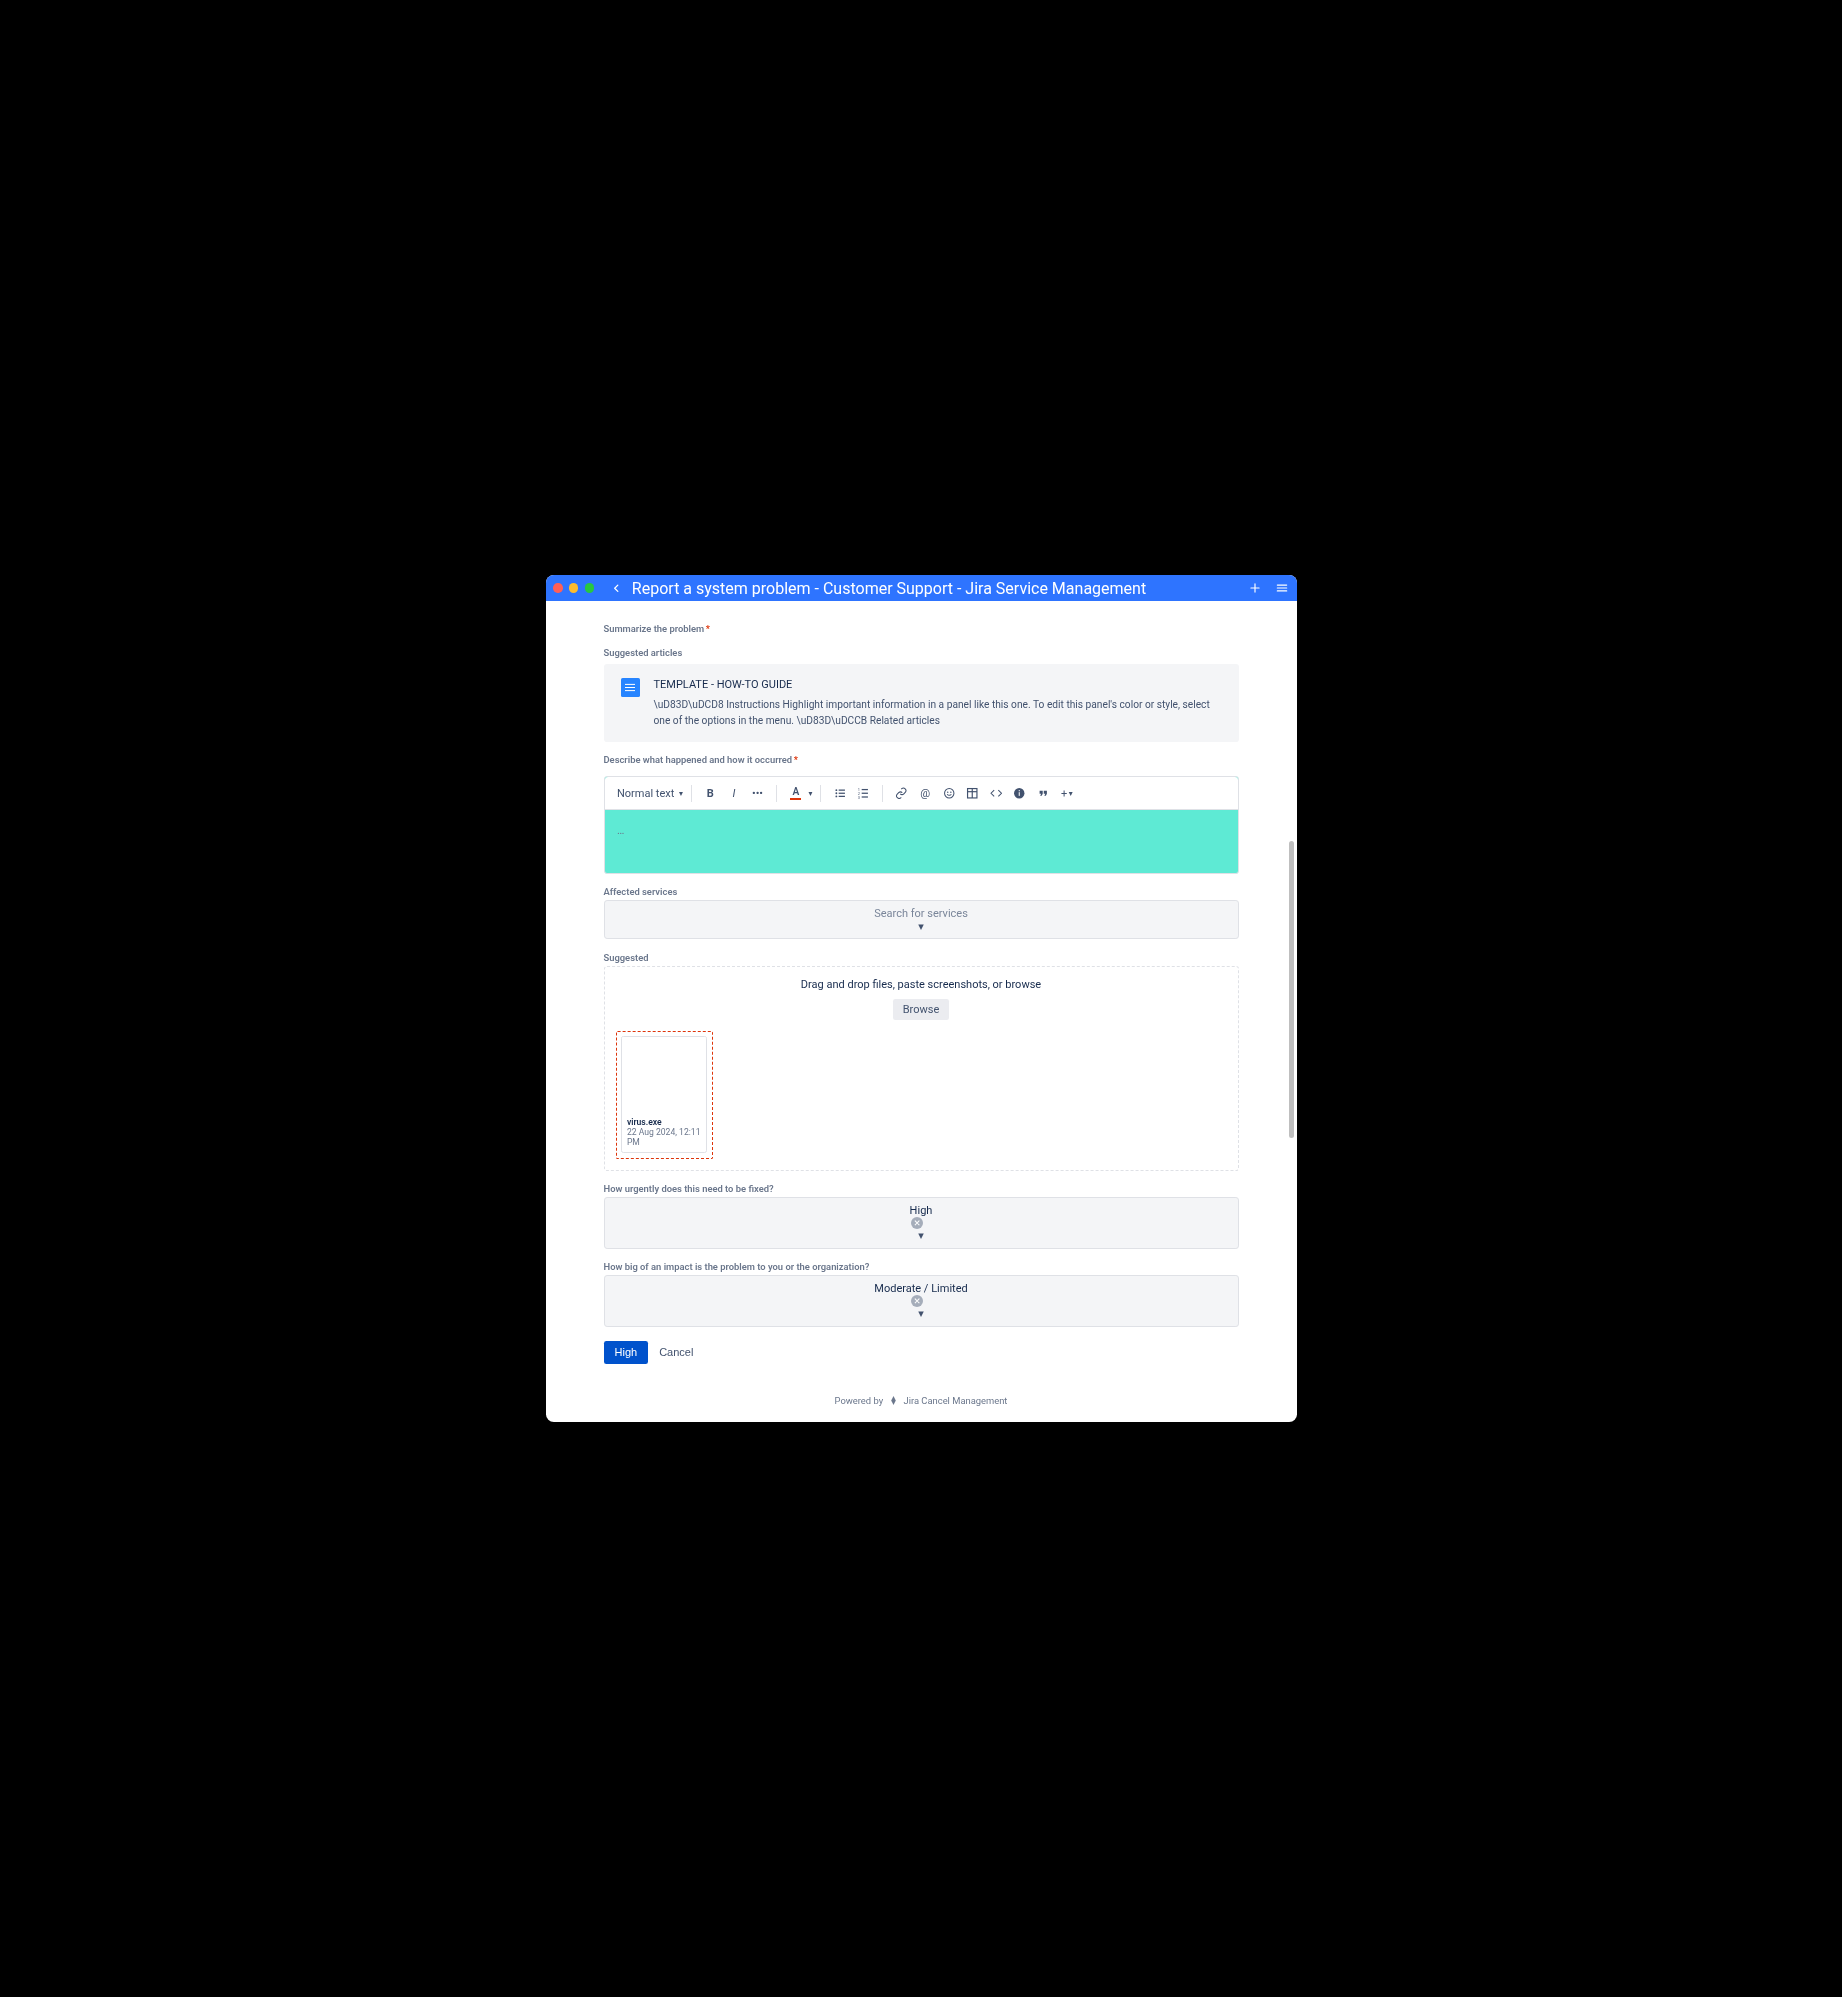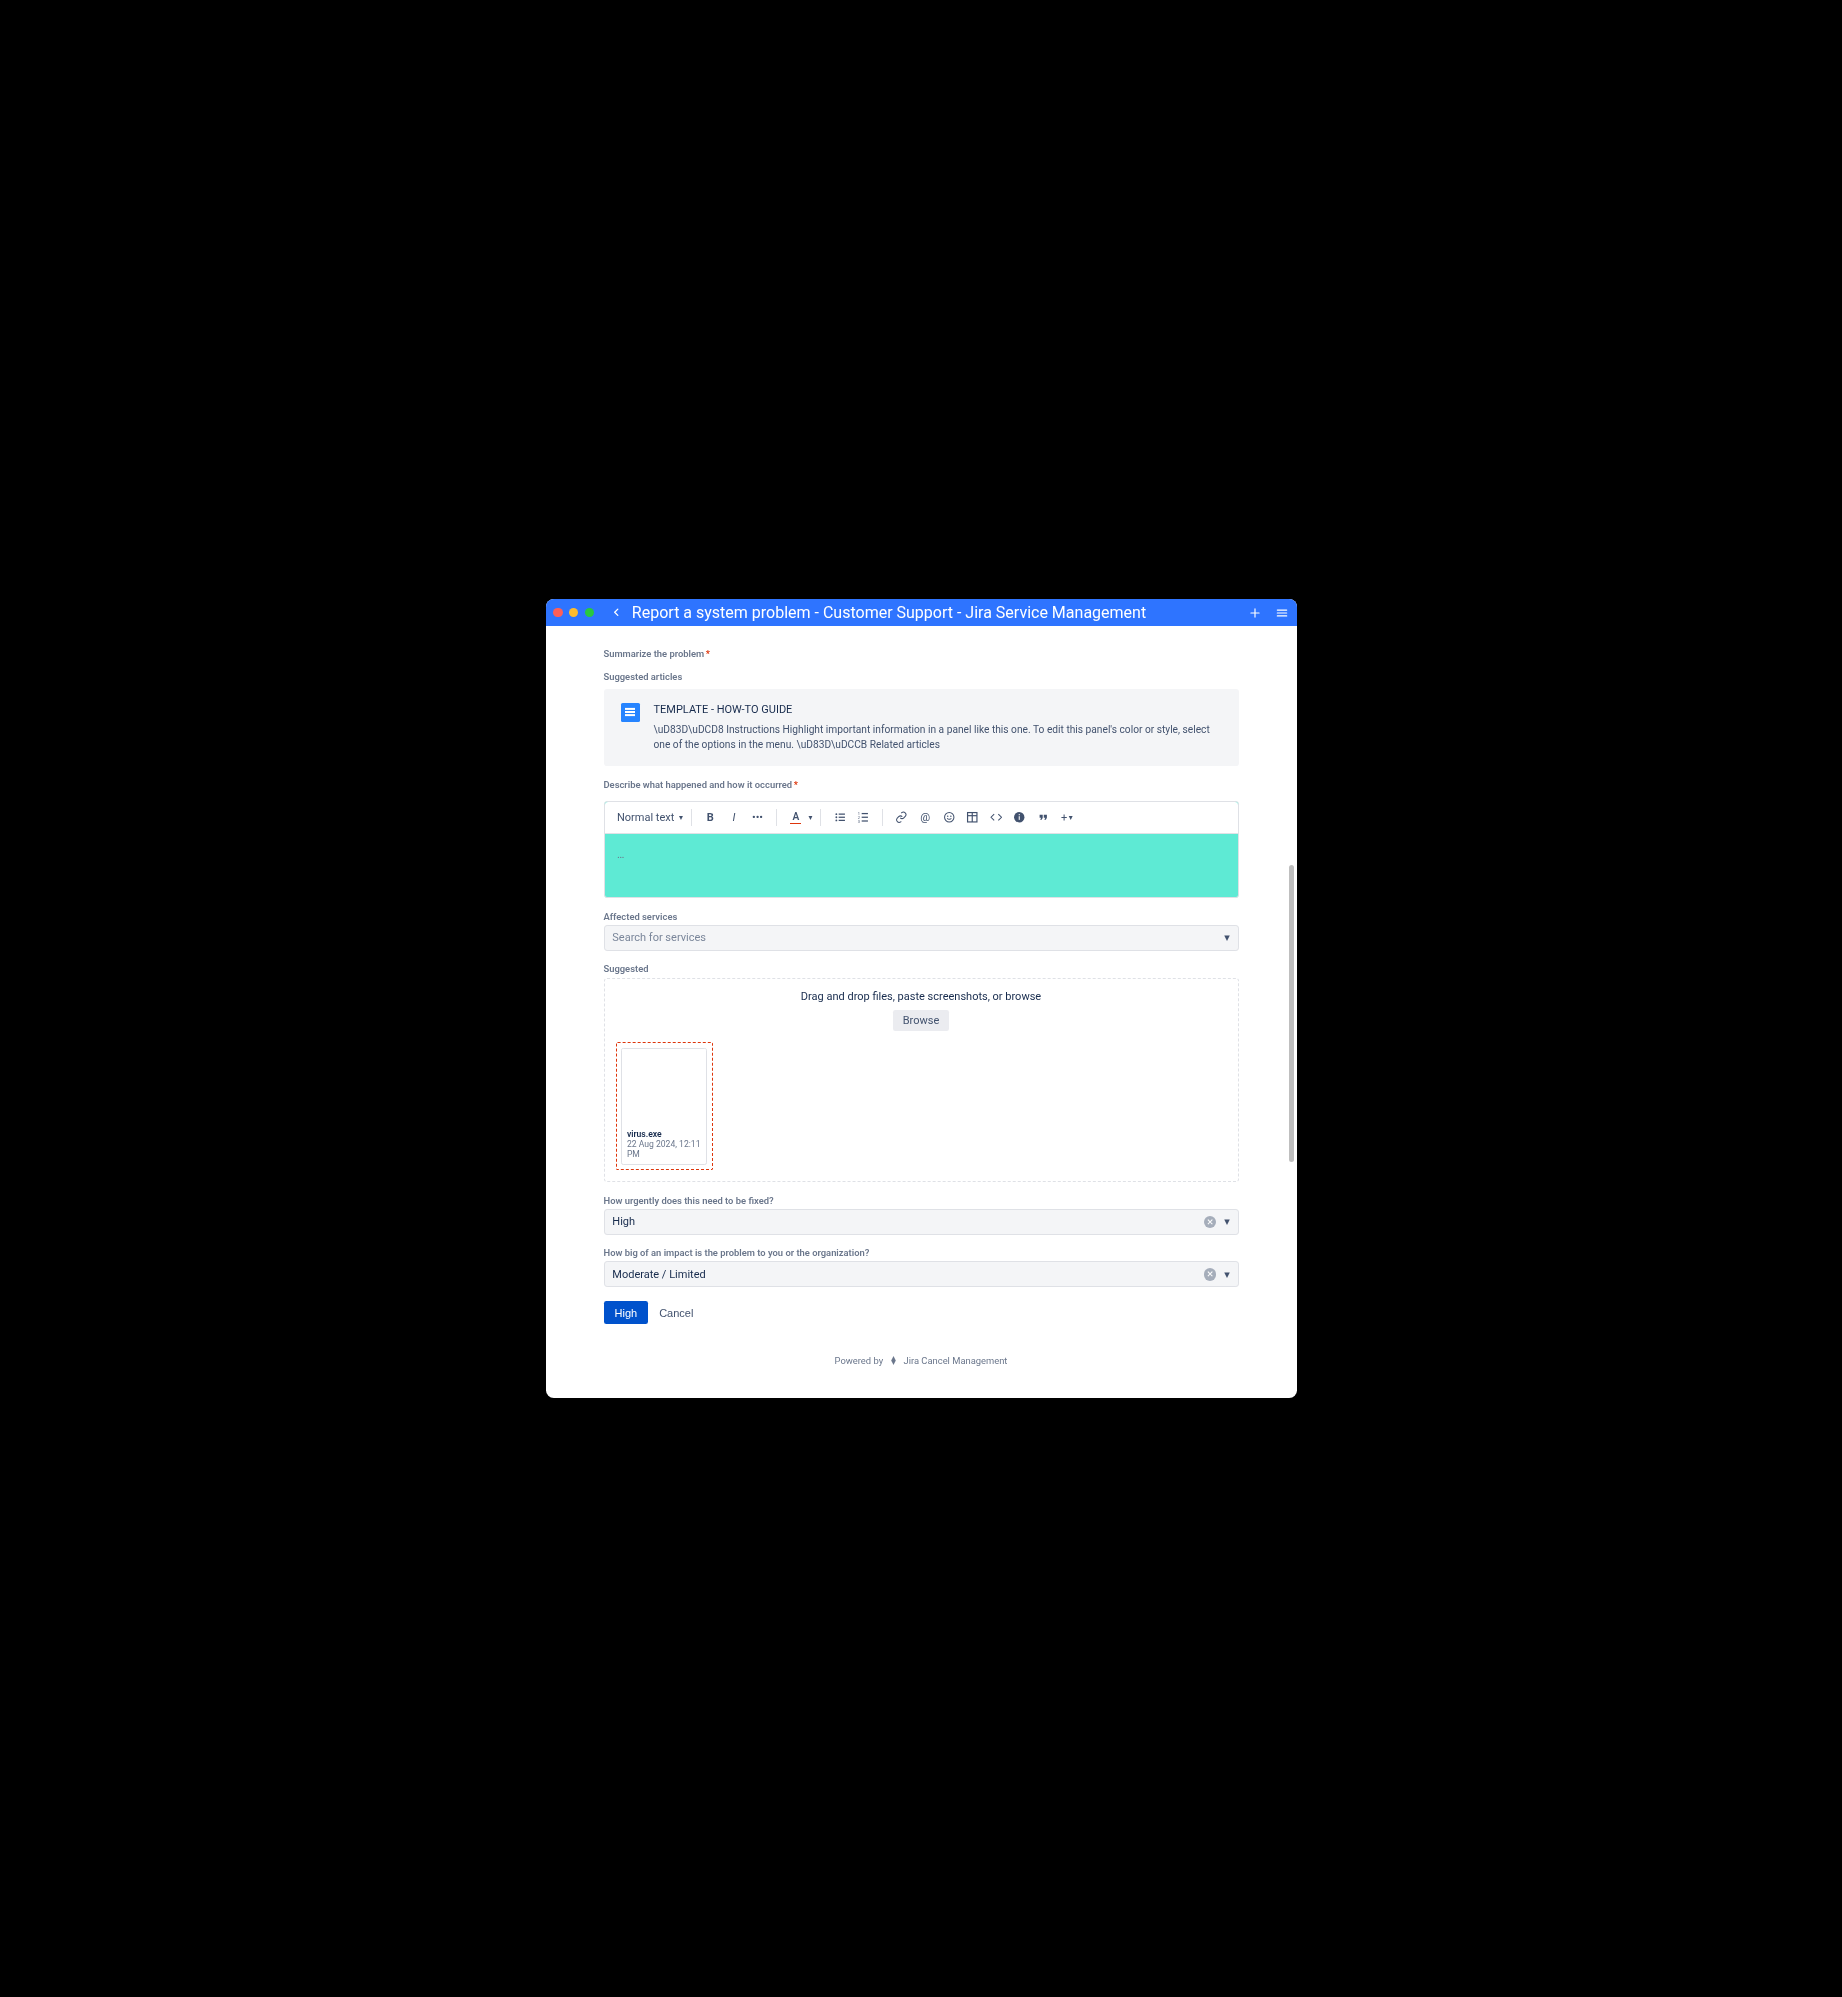--- a/index.html
+++ b/index.html
@@ -144,20 +144,21 @@
     width: 100%;
     border: 1.6px solid #DFE1E6;
     border-radius: 3.1px;
     background: #F4F5F7;
     padding: 5.5px 7.8px;
     font-size: 11px;
     color: #172B4D;
     display: flex;
     align-items: center;
     cursor: pointer;
+    flex-direction: column;
   }
   .select-box.placeholder { color: #7A869A; }
   .select-box .spacer { flex: 1; }
   .select-box .clear {
     width: 12.5px; height: 12.5px; border-radius: 50%; background: #A5ADBA;
     color: #fff; font-size: 8.6px; display: flex; align-items: center; justify-content: center;
     margin-right: 7.8px; cursor: pointer;
   }
   .select-box .chev {
     color: #42526E;

